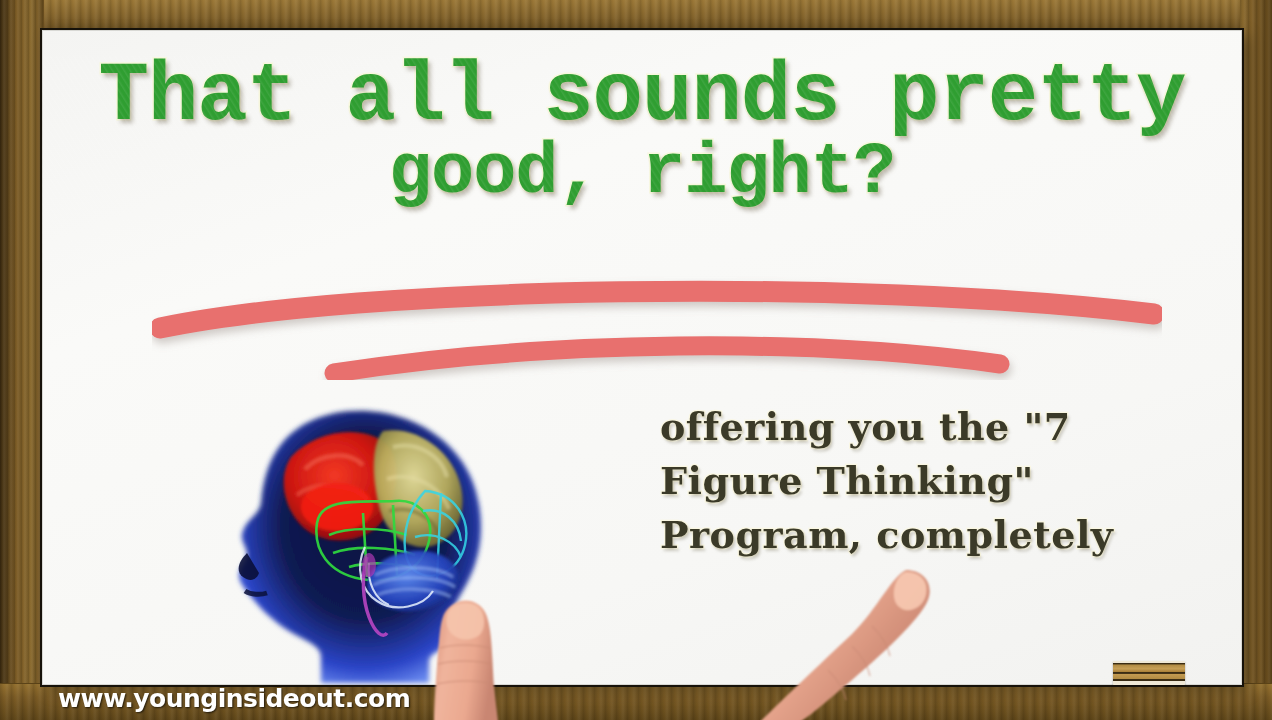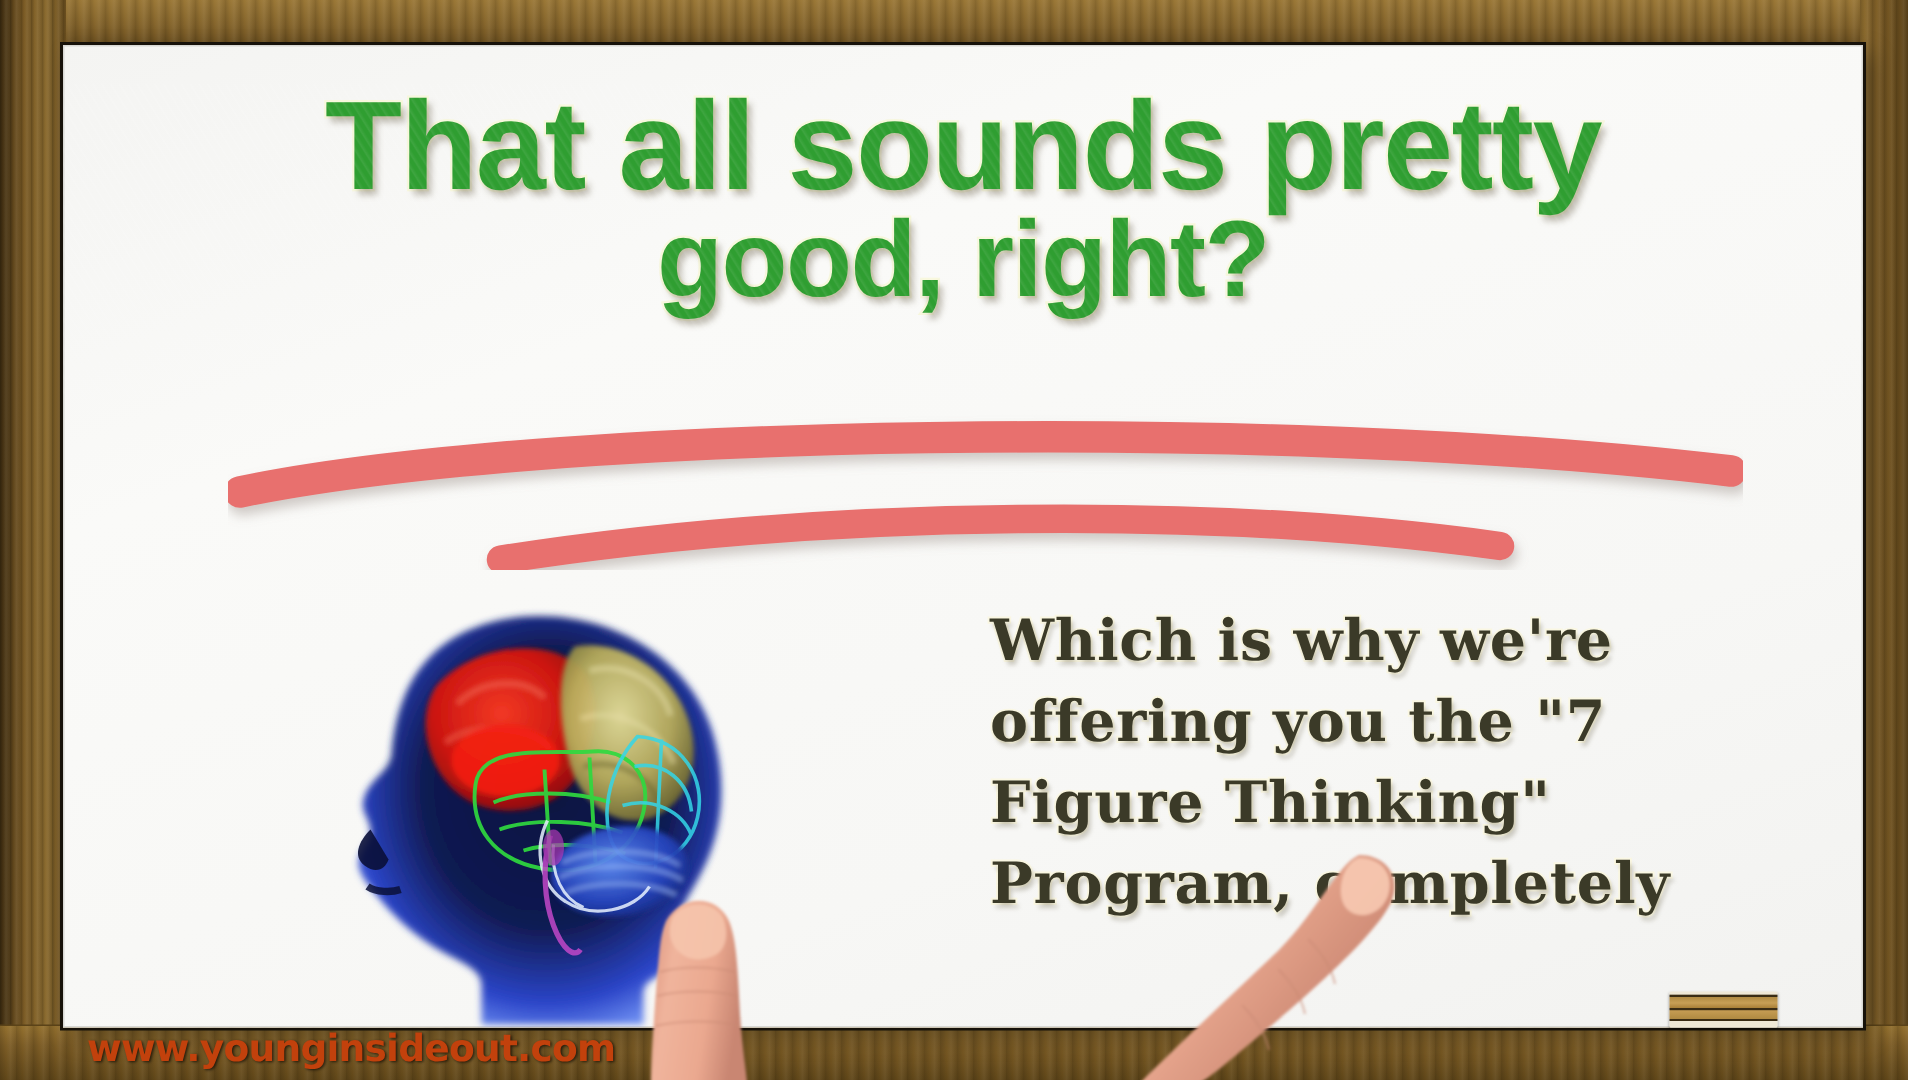--- a/index.html
+++ b/index.html
@@ -121,21 +121,21 @@
     overflow: hidden;
   }
 
   
   #headline {
     position: absolute;
     left: 0;
     right: 0;
     top: 26px;
     text-align: center;
-    font-family: Liberation Sans, sans-serif;
+    font-family: Liberation Mono, monospace;
     font-weight: bold;
     font-size: 84px;
     line-height: 0.98;
     letter-spacing: -1px;
     color: #2f9e31;
     -webkit-text-stroke: 3px #f7f7dd;
     paint-order: stroke fill;
     text-shadow:
       3px 4px 4px rgba(120,110,90,0.45),
       0 0 2px rgba(255,255,225,0.9);
@@ -223,21 +223,21 @@
 
   
   #watermark {
     position: absolute;
     left: 58px;
     bottom: 7px;
     font-family: "DejaVu Sans", "Liberation Sans", sans-serif;
     font-weight: bold;
     font-size: 25px;
     letter-spacing: -0.5px;
-    color: #c2410c;
+    color: #ffffff;
     text-shadow: 1px 1px 2px rgba(0,0,0,0.65);
     user-select: none;
     white-space: nowrap;
   }
 </style>
 </head>
 <body>
 
 <div id="stage">
 
@@ -372,21 +372,20 @@
         <g fill="none" opacity="0.85">
           <path d="M 148 152 C 138 172, 144 196, 160 206 C 178 218, 206 212, 216 196" stroke="#e8f2ff" stroke-width="2.2"></path>
           <path d="M 152 168 C 150 188, 158 204, 172 210" stroke="#e8f2ff" stroke-width="2"></path>
           <path d="M 150 162 C 144 182, 146 206, 152 222 C 158 238, 166 244, 170 238" stroke="#c248c9" stroke-width="3.5"></path>
           <ellipse cx="152" cy="170" rx="7" ry="12" fill="#b23ab8" opacity="0.8" stroke="none"></ellipse>
         </g>
       </svg>
     </div>
 
     <div id="body-copy">
-      <div>Which is why we're</div>
       <div>offering you the "7</div>
       <div>Figure Thinking"</div>
       <div>Program, completely</div>
     </div>
 
   </div>
 
   <div class="finger" id="finger-left">
     <svg width="110" height="136" viewBox="0 0 110 136" xmlns="http://www.w3.org/2000/svg">
       <defs>

